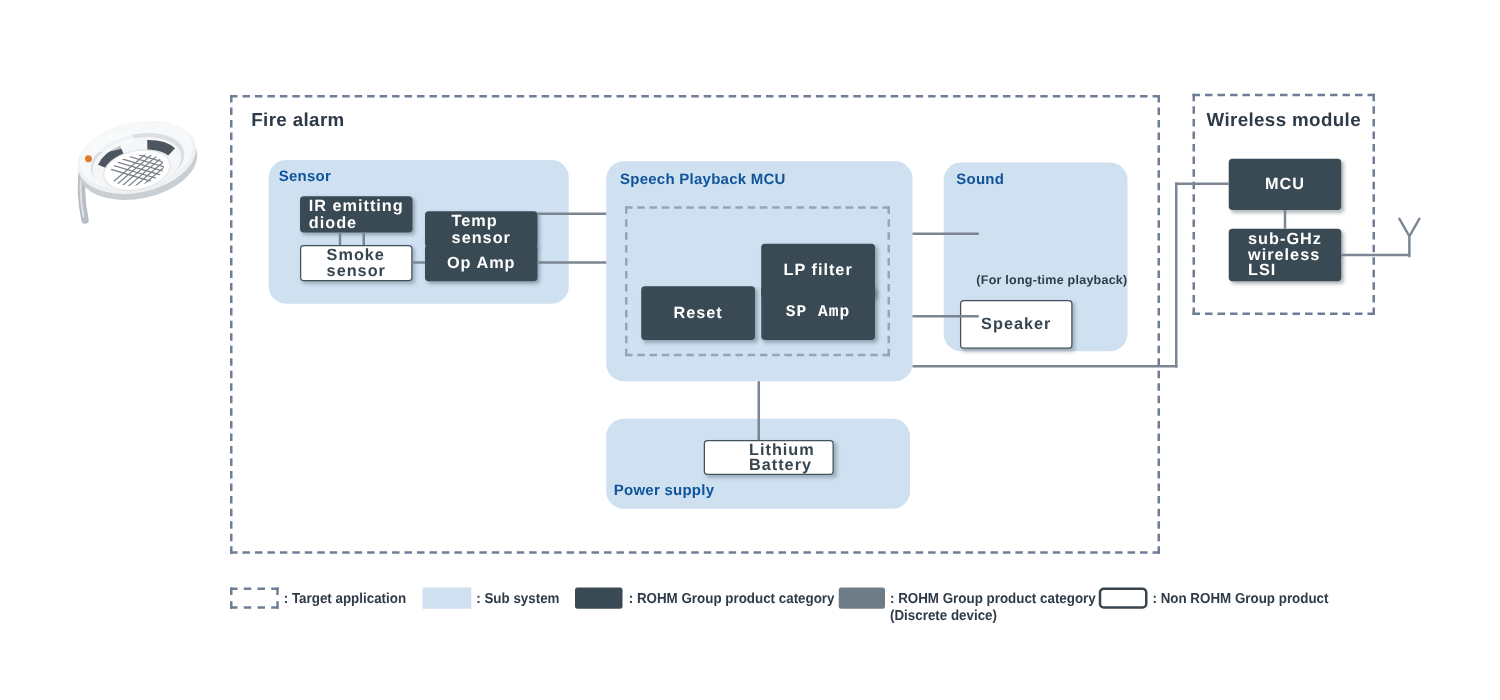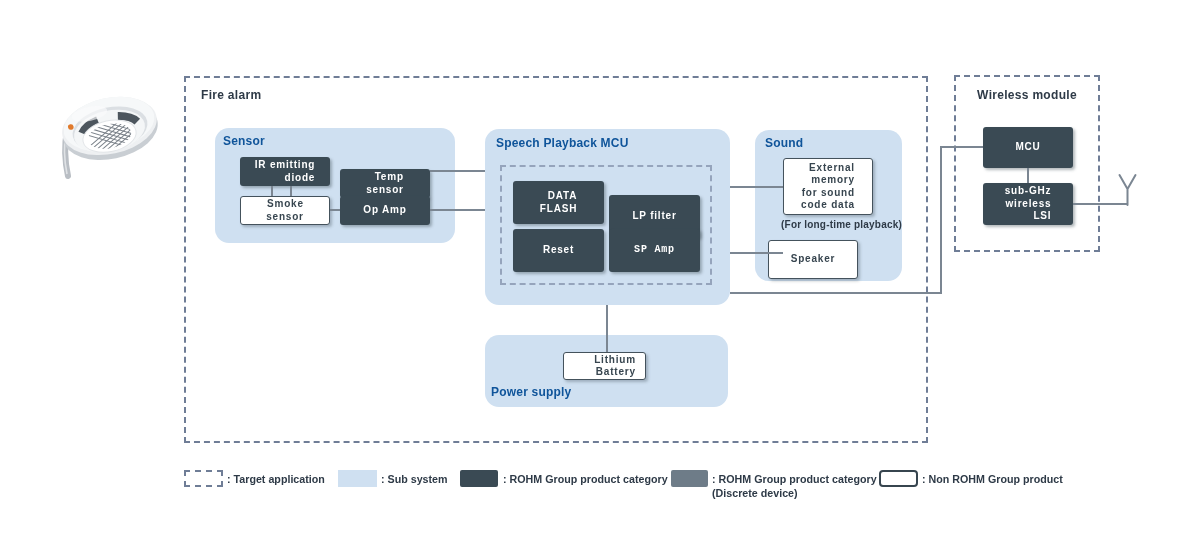--- a/index.html
+++ b/index.html
@@ -4,28 +4,28 @@
 <style>
   html,body{margin:0;padding:0;background:#ffffff;}
   .stage{
     position:relative;width:1200px;height:560px;background:#ffffff;overflow:hidden;
     font-family:"Liberation Sans","DejaVu Sans",sans-serif;
   }
   .abs{position:absolute;}
   
   .app-box{position:absolute;border:2px dashed #6f7d96;box-sizing:border-box;background:transparent;}
   .inner-dash{position:absolute;border:2px dashed #95a4bc;box-sizing:border-box;}
-  .app-title{position:absolute;font-size:12px;font-weight:bold;color:#2e3a47;letter-spacing:.3px;}
+  .app-title{position:absolute;font-size:15px;font-weight:bold;color:#2e3a47;letter-spacing:.3px;}
   
   .panel{position:absolute;background:#cfe0f1;border-radius:14px;}
   .panel-label{position:absolute;font-size:12px;font-weight:bold;color:#0f549a;letter-spacing:.2px;}
   
   .blk{
     position:absolute;display:flex;align-items:center;justify-content:center;
-    text-align:right;font-weight:bold;font-size:10px;line-height:12.5px;
+    text-align:left;font-weight:bold;font-size:13px;line-height:12.5px;
     letter-spacing:.8px;white-space:pre-line;border-radius:3px;box-sizing:border-box;
   }
   .blk.dark{background:#3a4a54;color:#ffffff;box-shadow:2px 2px 3px rgba(56,70,80,.38);}
   .blk.white{background:#ffffff;color:#37454f;border:1.5px solid #44525c;box-shadow:2px 2px 3px rgba(56,70,80,.32);}
   
   .line{position:absolute;background:#7b8692;}
   .note-text{position:absolute;font-size:10px;font-weight:bold;color:#2e3a47;text-align:right;letter-spacing:.2px;}
   
   .lg-swatch{position:absolute;height:17px;box-sizing:border-box;}
   .lg-text{position:absolute;font-size:11.5px;font-weight:bold;color:#2e3a47;
@@ -75,37 +75,31 @@
 diode</div>
   <div class="blk dark" style="left:340px;top:157px;width:90px;height:29px;margin-top:12px;">Temp
 sensor</div>
   <div class="blk white" style="left:240px;top:196px;width:90px;height:29px;">Smoke
 sensor</div>
   <div class="blk dark" style="left:340px;top:196px;width:90px;height:29px;">Op Amp</div>
 
   <div class="panel" style="left:485px;top:129px;width:245px;height:176px;"></div>
   <div class="panel-label" style="left:496px;top:136px;">Speech Playback MCU</div>
   <div class="inner-dash" style="left:500px;top:165px;width:212px;height:120px;"></div>
-  <div class="blk dark" style="left:513px;top:181px;width:91px;height:43px;">DATA
-FLASH</div>
   <div class="blk dark" style="left:609px;top:181px;width:91px;height:43px;margin-top:14px;">LP filter</div>
   <div class="blk dark" style="left:513px;top:229px;width:91px;height:43px;">Reset</div>
   <div class="blk dark" style="left:609px;top:229px;width:91px;height:43px;font-family:Liberation Mono, monospace;">SP Amp</div>
 
   <div class="panel" style="left:755px;top:130px;width:147px;height:151px;"></div>
   <div class="panel-label" style="left:765px;top:136px;">Sound</div>
-  <div class="blk white" style="left:783px;top:158px;width:90px;height:57px;">External
-memory
-for sound
-code data</div>
   <div class="note-text" style="left:755px;top:219px;width:147px;">(For long-time playback)</div>
   <div class="blk white" style="left:768px;top:240px;width:90px;height:39px;">Speaker</div>
 
   <div class="panel" style="left:485px;top:335px;width:243px;height:72px;"></div>
-  <div class="blk white" style="left:563px;top:352px;width:83px;height:28px;padding-left:21px;">Lithium
+  <div class="blk white" style="left:563px;top:352px;width:104px;height:28px;padding-left:21px;">Lithium
 Battery</div>
   <div class="panel-label" style="left:491px;top:385px;">Power supply</div>
 
   <div class="app-box" style="left:954px;top:75px;width:146px;height:177px;"></div>
   <div class="app-title" style="left:954px;top:88px;width:146px;text-align:center;">Wireless module</div>
   <div class="blk dark" style="left:983px;top:127px;width:90px;height:41px;">MCU</div>
   <div class="blk dark" style="left:983px;top:183px;width:90px;height:42px;">sub-GHz
 wireless
 LSI</div>
 

